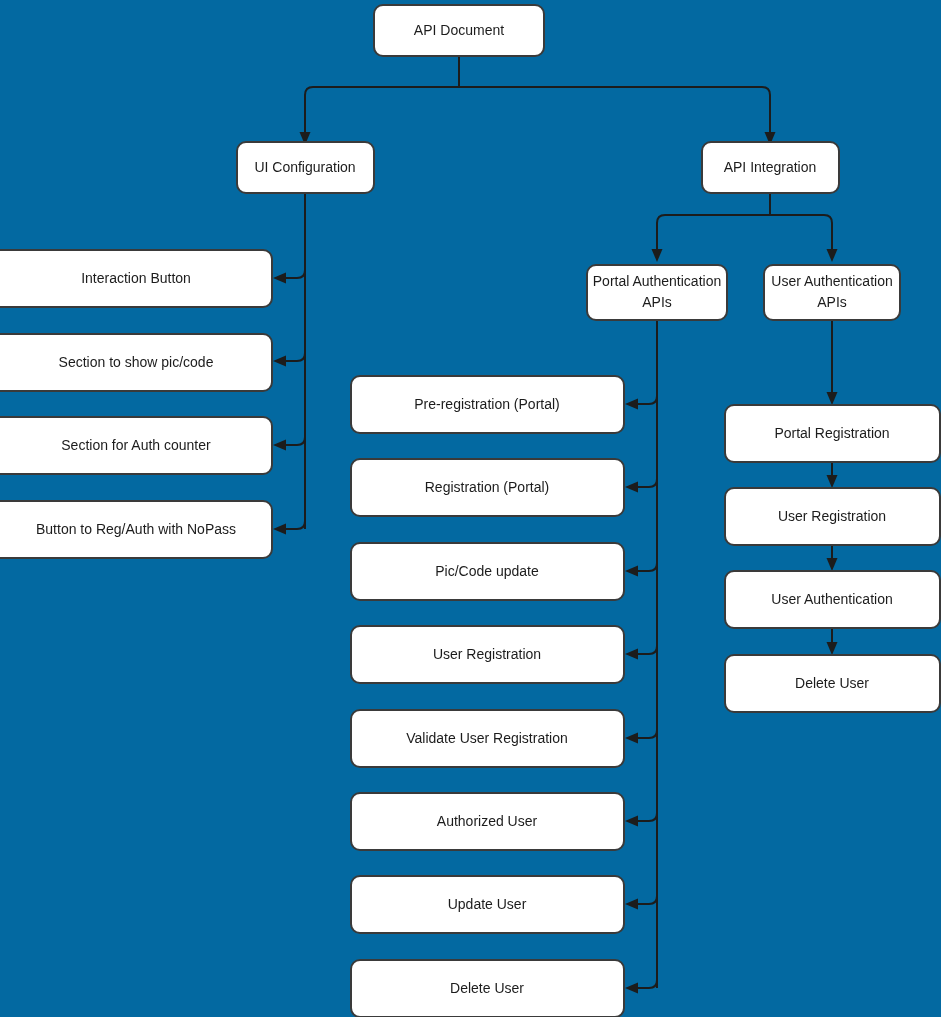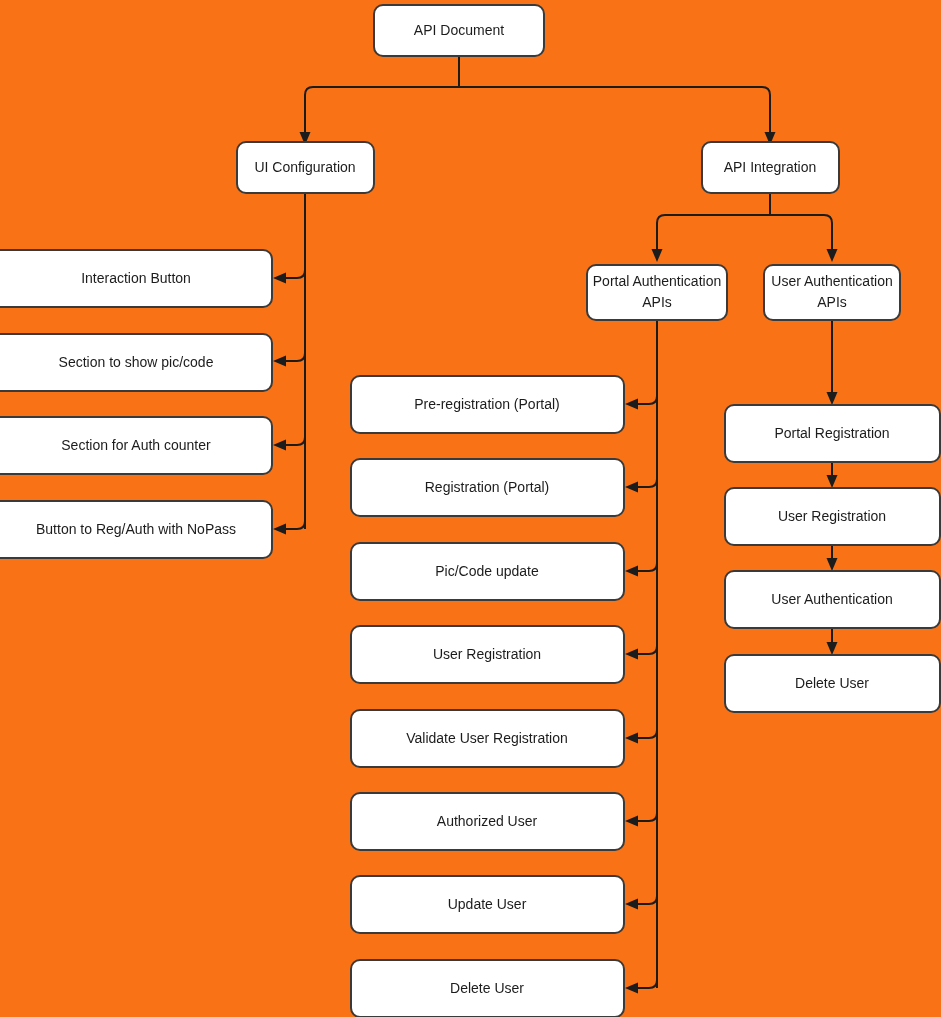--- a/index.html
+++ b/index.html
@@ -10,21 +10,21 @@
   body {
     width: 941px;
     height: 1017px;
     font-family: "Liberation Sans", sans-serif;
     overflow: hidden;
   }
   #chart-root {
     position: relative;
     width: 941px;
     height: 1017px;
-    background: #f97316;
+    background: #0369a1;
   }
   svg.flow {
     display: block;
     width: 941px;
     height: 1017px;
   }
   .node-box {
     fill: #ffffff;
     stroke: #3a3a3a;
     stroke-width: 2;

